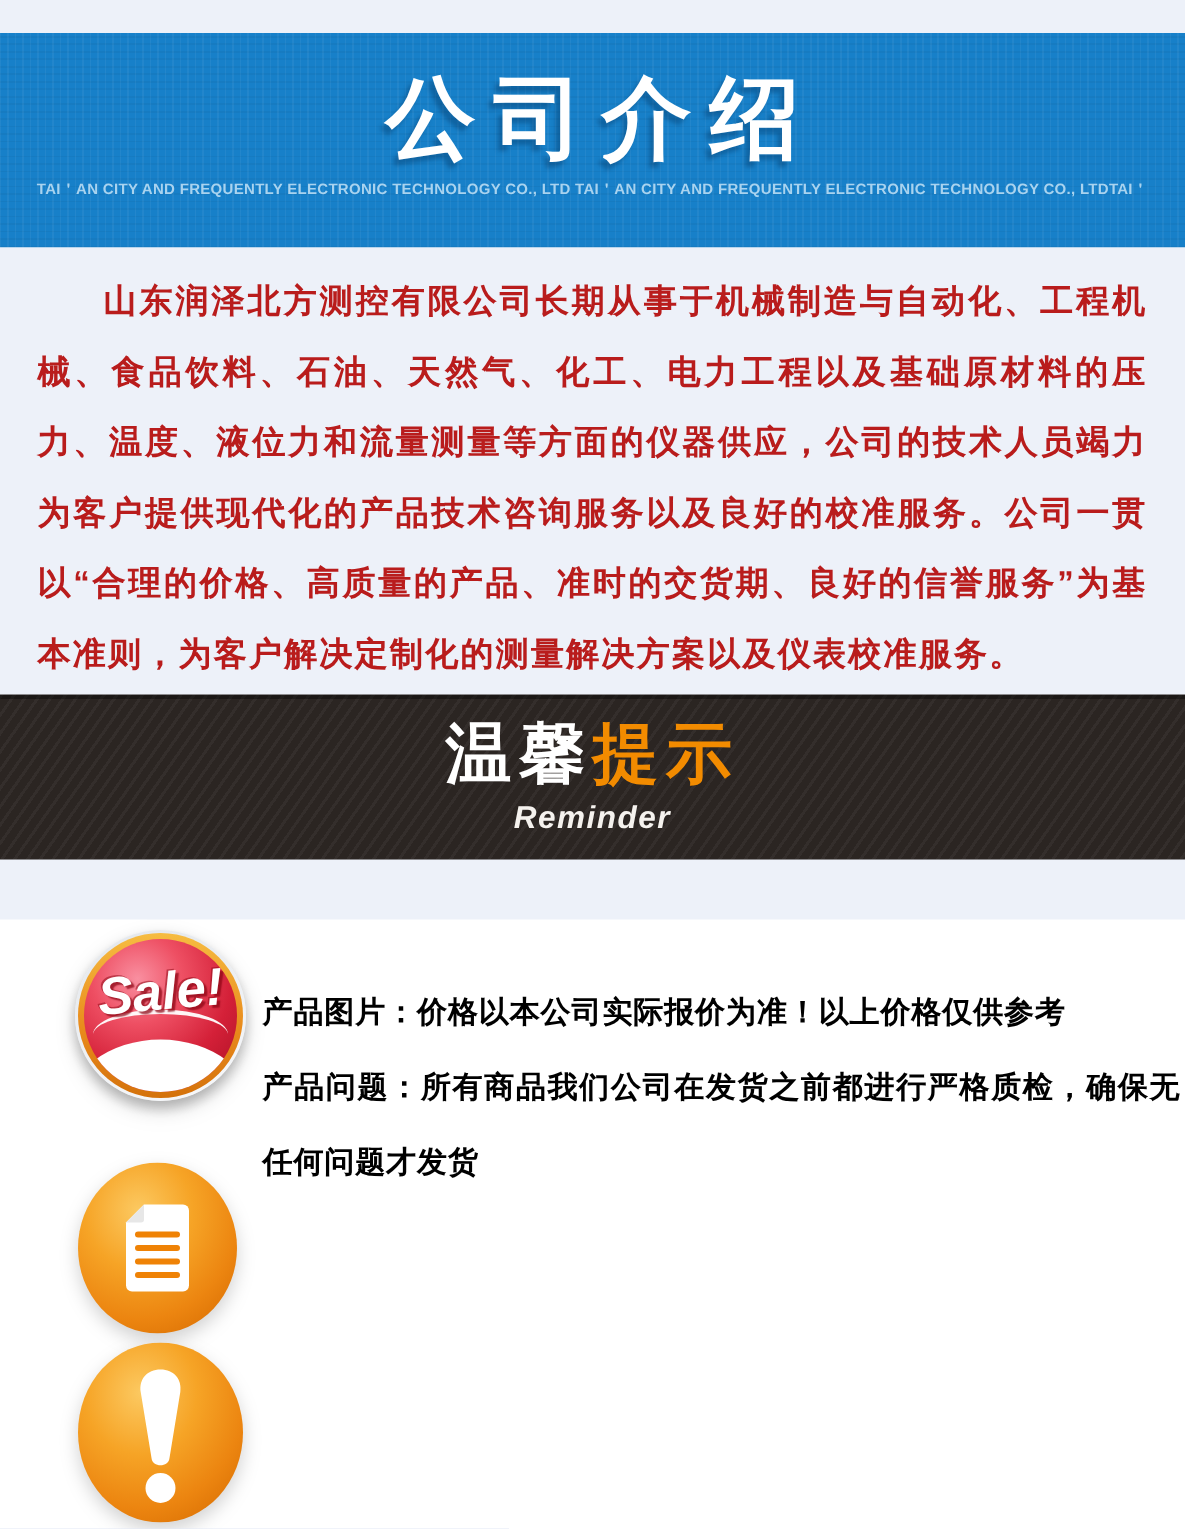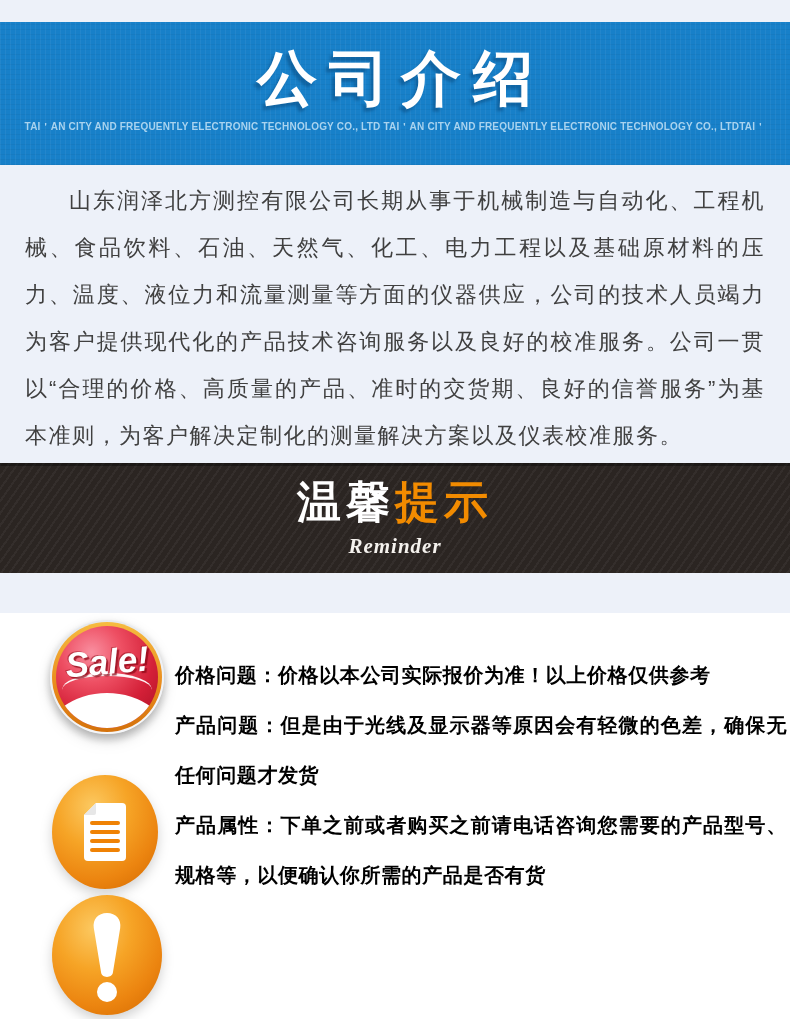--- a/index.html
+++ b/index.html
@@ -35,32 +35,31 @@
 
   
   .intro{
     position:absolute;left:0;top:165px;width:790px;height:298px;
     background:#edf1f9;
   }
   .intro p{
     margin:0;padding:12px 25px 0 25px;
     text-indent:2em;text-align:justify;
     font-size:22px;line-height:47px;letter-spacing:1.5px;
-    font-weight:400;color:#404040;
+    font-weight:700;color:#b91c1c;
   }
 
   
   .reminder-banner{
     position:absolute;left:0;top:463px;width:790px;height:110px;
     background:
       repeating-linear-gradient(125deg, rgba(255,255,255,.045) 0 2px, transparent 2px 7px),
       #2b2522;
     text-align:center;color:#fff;
     box-shadow:inset 0 3px 0 rgba(0,0,0,.35);
-    font-family:Liberation Serif, serif;
   }
   .reminder-title{
     margin:0;padding-top:17px;
     font-size:44px;line-height:46px;font-weight:bold;letter-spacing:5px;
   }
   .reminder-title .part1{color:#ffffff;}
   .reminder-title .part2{color:#f28b00;}
   .reminder-sub{
     margin-top:8px;font-size:21px;font-style:italic;font-weight:bold;
     color:#f5f2ee;letter-spacing:1px;
@@ -183,19 +182,18 @@
             <stop offset="100%" stop-color="#da7004"></stop>
           </radialGradient>
         </defs>
         <ellipse cx="55" cy="60" rx="55" ry="60" fill="url(#gradO2)"></ellipse>
         <path d="M55 18 c-9 0 -14.5 6.5 -13.2 15 l7.2 44 c0.6 6.5 11.4 6.5 12 0 l7.2 -44 C69.5 24.5 64 18 55 18 z" fill="#ffffff"></path>
         <circle cx="55" cy="97" r="10" fill="#ffffff"></circle>
       </svg>
     </div>
 
     <div class="notice-texts">
-      <p>价格问题：价格以本公司实际报价为准！以上价格仅供参考</p>
-      <p>产品问题：但是由于光线及显示器等原因会有轻微的色差，确保无任何问题才发货</p>
-      <p>产品属性：下单之前或者购买之前请电话咨询您需要的产品型号、规格等，以便确认你所需的产品是否有货</p>
+      <p>产品图片：价格以本公司实际报价为准！以上价格仅供参考</p>
+      <p>产品问题：所有商品我们公司在发货之前都进行严格质检，确保无任何问题才发货</p>
     </div>
 
   </div>
 </div>
 
 </body></html>

